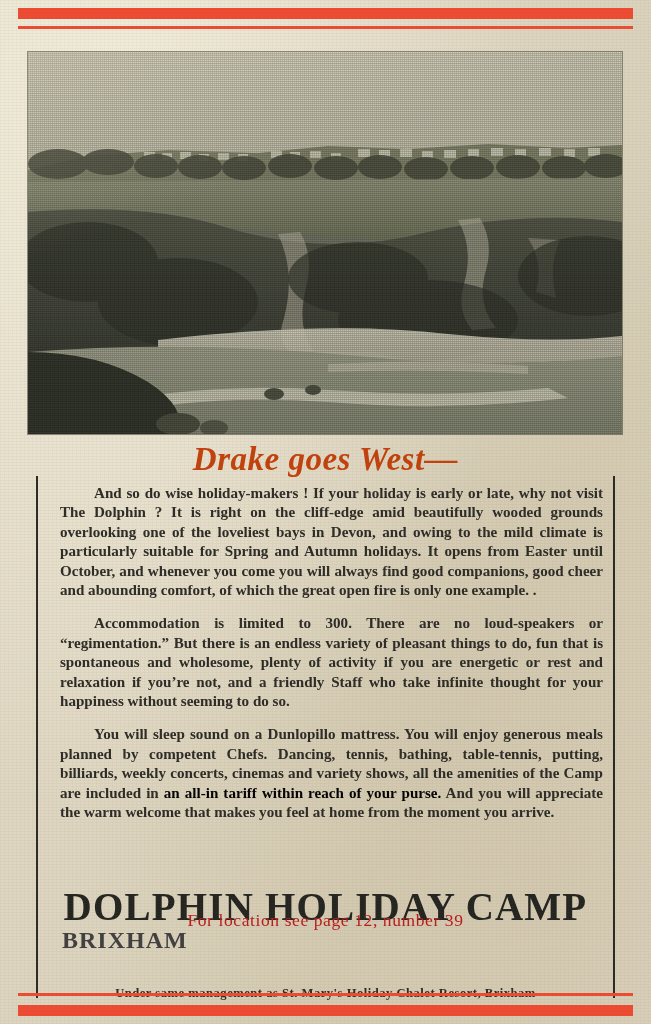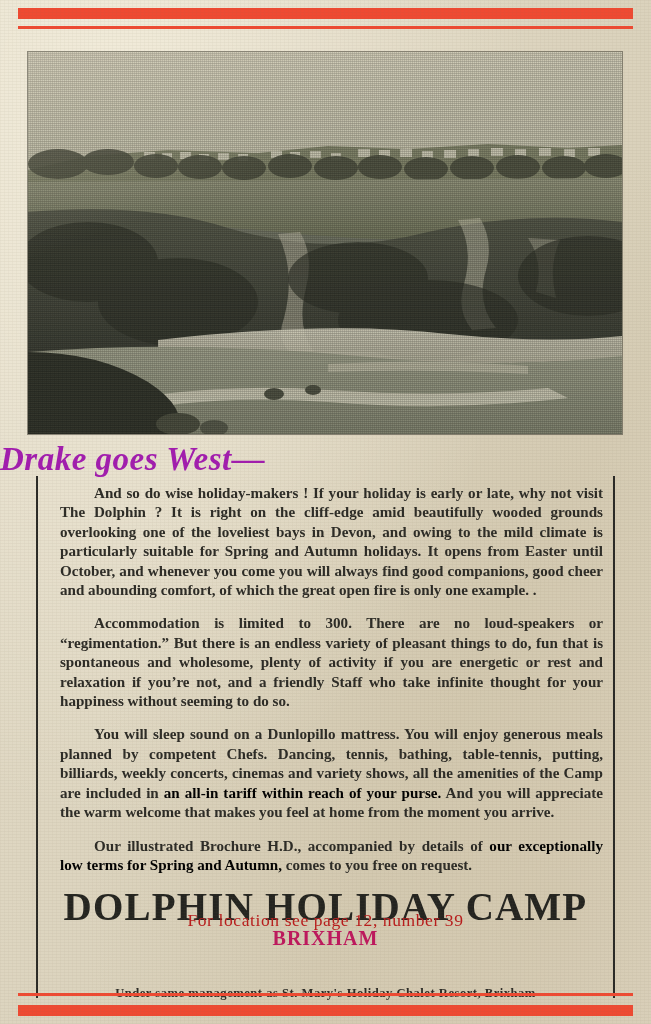--- a/index.html
+++ b/index.html
@@ -92,21 +92,22 @@
     inset: 0;
     background: linear-gradient(160deg, rgba(226,218,198,.20) 0%, rgba(226,218,198,0) 35%);
     pointer-events: none;
   }
 
   
   .headline {
     position: absolute;
     left: 0; right: 0;
     top: 441px;
-    color: #a21caf;
+    text-align: center;
+    color: #c2410c;
     font-family: "Liberation Serif", serif;
     font-weight: bold;
     font-style: italic;
     font-size: 33px;
     letter-spacing: .5px;
   }
 
   
   .copy {
     position: absolute;
@@ -136,25 +137,25 @@
     font-weight: bold;
     font-size: 39px;
     letter-spacing: 1.2px;
     white-space: nowrap;
   }
   .locality {
     position: absolute;
     left: 62px; right: 62px;
     top: 927px;
     display: flex;
-    justify-content: center;
-    color: #be185d;
-    font-family: "Liberation Serif", serif;
-    font-weight: bold;
-    font-size: 20px;
+    justify-content: space-between;
+    color: #404040;
+    font-family: "Liberation Serif", serif;
+    font-weight: bold;
+    font-size: 24px;
     letter-spacing: 1px;
   }
   .location-note {
     position: absolute;
     left: 48px; right: 48px;
     top: 910px;
     text-align: center;
     color: #b91c1c;
     font-family: "Liberation Serif", serif;
     font-weight: normal;
@@ -287,21 +288,20 @@
 
   <div class="headline">Drake goes West—</div>
 
   <div class="rule-vert" id="rule-vert-left"></div>
   <div class="rule-vert" id="rule-vert-right"></div>
 
   <div class="copy">
     <p>And so do wise holiday-makers !  If your holiday is early or late, why not visit The Dolphin ?  It is right on the cliff-edge amid beautifully wooded grounds overlooking one of the loveliest bays in Devon, and owing to the mild climate is particularly suitable for Spring and Autumn holidays.  It opens from Easter until October, and whenever you come you will always find good companions, good cheer and abounding comfort, of which the great open fire is only one example. .</p>
     <p>Accommodation is limited to 300.  There are no loud-speakers or “regimentation.”   But there is an endless variety of pleasant things to do, fun that is spontaneous and wholesome, plenty of activity if you are energetic or rest and relaxation if you’re not, and a friendly Staff who take infinite thought for your happiness without seeming to do so.</p>
     <p><span>You will sleep sound on a Dunlopillo mattress.  You will enjoy generous meals planned by competent Chefs.  Dancing, tennis, bathing, table-tennis, putting, billiards, weekly concerts, cinemas and variety shows, all the amenities of the Camp are included in </span><span class="red">an all-in tariff within reach of your purse.</span><span>  And you will appreciate the warm welcome that makes you feel at home from the moment you arrive.</span></p>
-    <p class="brochure"><span>Our illustrated Brochure H.D., accompanied by details of </span><span class="red">our exceptionally low terms for Spring and Autumn,</span><span>  comes to you free on request.</span></p>
   </div>
 
   <div class="camp-name">DOLPHIN HOLIDAY CAMP</div>
   <div class="locality">
     <span>BRIXHAM</span>
   </div>
 
   <div class="location-note">For location see page 12, number 39</div>
   <div class="management-note">Under same management as St. Mary's Holiday Chalet Resort, Brixham</div>
 

